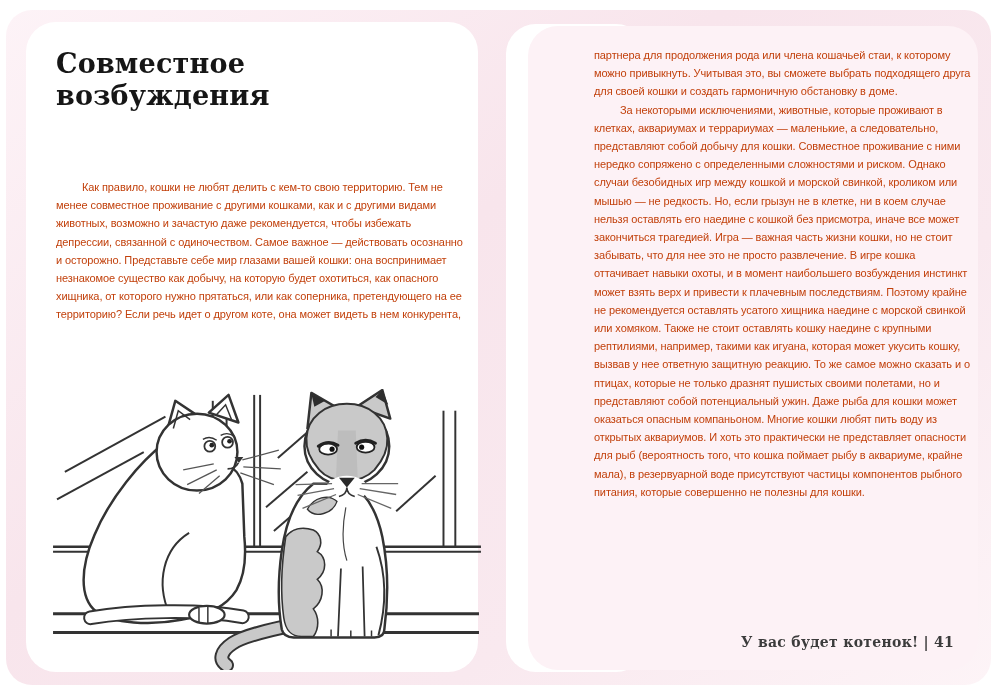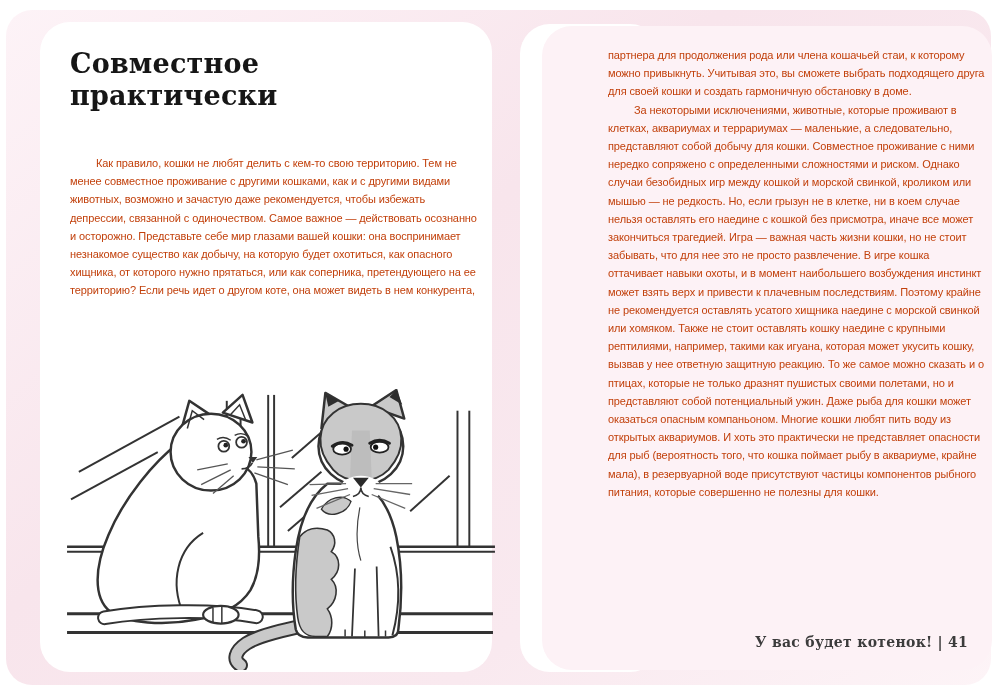--- a/index.html
+++ b/index.html
@@ -6,42 +6,42 @@
   body{
     width:1001px;height:697px;position:relative;overflow:hidden;
     background:#ffffff;
     font-family:"Liberation Sans", sans-serif;
   }
   .backdrop{
     position:absolute;left:6px;top:10px;right:10px;bottom:12px;
     border-radius:26px;
     background:linear-gradient(140deg,#fdf3f7 0%,#f8e5ec 40%,#f9e9ef 70%,#fdf4f7 100%);
   }
-  .page{position:absolute;border-radius:30px;margin-left:14px;}
+  .page{position:absolute;border-radius:30px;}
   .page-left{
     left:26px;top:22px;width:452px;height:650px;background:#ffffff;
   }
   .page-stack{
     left:506px;top:24px;width:140px;height:648px;background:#ffffff;border-radius:30px;
   }
   .page-right{
     left:528px;top:26px;width:450px;height:644px;background:#fdf2f6;
   }
   .chapter-title{
     position:absolute;left:30px;top:26px;width:410px;
     font-family:"DejaVu Serif", serif;font-weight:bold;
     font-size:27px;line-height:32px;color:#161616;letter-spacing:.2px;
   }
   .body-text{
     position:absolute;color:#c2410c;
     font-size:11px;line-height:18.2px;letter-spacing:-0.1px;
   }
   .body-text p{margin:0;}
   .body-text p.indent{text-indent:26px;}
-  .pl-text{left:30px;top:132px;width:410px;}
+  .pl-text{left:30px;top:156px;width:410px;}
   .pr-text{left:66px;top:20px;width:378px;}
   .illustration{
     position:absolute;left:20px;top:367px;width:442px;height:281px;
   }
   .footer{
     position:absolute;right:24px;bottom:20px;
     font-family:"DejaVu Serif", serif;font-weight:bold;
     font-size:14px;color:#3c3c3c;letter-spacing:.3px;white-space:nowrap;
   }
   .footer .sep{margin:0 5px;}
@@ -49,21 +49,21 @@
 </head>
 <body>
 
 <div class="backdrop"></div>
 
 <div class="page page-stack"></div>
 
 <div class="page page-left">
   <div class="chapter-title">
     <div>Совместное</div>
-    <div>практически</div>
+    <div>возбуждения</div>
   </div>
 
   <div class="body-text pl-text">
     <p class="indent">Как правило, кошки не любят делить с кем-то свою территорию. Тем не менее совместное проживание с другими кошками, как и с другими видами животных, возможно и зачастую даже рекомендуется, чтобы избежать депрессии, связанной с одиночеством. Самое важное — действовать осознанно и осторожно. Представьте себе мир глазами вашей кошки: она воспринимает незнакомое существо как добычу, на которую будет охотиться, как опасного хищника, от которого нужно прятаться, или как соперника, претендующего на ее территорию? Если речь идет о другом коте, она может видеть в нем конкурента,</p>
   </div>
 
   <svg class="illustration" viewBox="0 0 442 285" xmlns="http://www.w3.org/2000/svg">
 
     <g stroke="#333" stroke-width="2" fill="none">
       <line x1="16" y1="84" x2="118" y2="28"></line>

